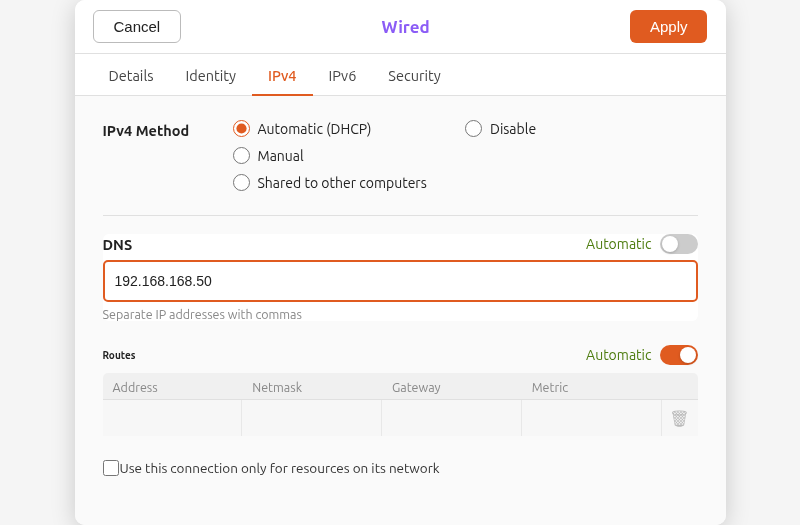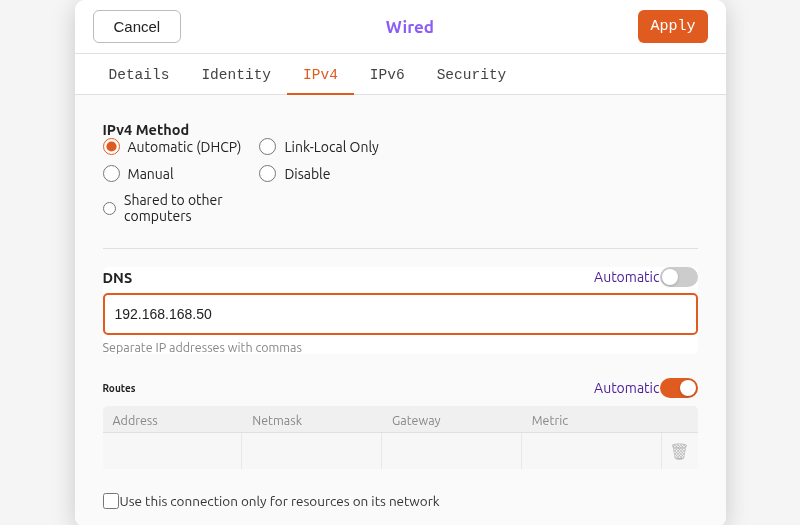--- a/index.html
+++ b/index.html
@@ -40,33 +40,31 @@
     }
     .title {
       font-size: 17px;
       font-weight: 600;
       color: #8b5cf6;
     }
     .apply-btn {
       background: #e05b20;
       border: none;
       border-radius: 6px;
-      padding: 8px 12px;
+      padding: 8px 20px;
       font-size: 15px;
       color: #fff;
       cursor: pointer;
       font-weight: 500;
-      font-family: Liberation Mono, monospace;
     }
     .tabs {
       display: flex;
       padding: 0 18px;
       border-bottom: 1px solid #e0e0e0;
       background: #fff;
-      font-family: Liberation Mono, monospace;
     }
     .tab {
       padding: 13px 16px 10px 16px;
       font-size: 14.5px;
       color: #444;
       cursor: pointer;
       border-bottom: 2.5px solid transparent;
       margin-bottom: -1px;
     }
     .tab.active {
@@ -74,21 +72,20 @@
       border-bottom: 2.5px solid #e05b20;
       font-weight: 500;
     }
     .content {
       padding: 24px 28px 18px 28px;
       flex: 1;
       background: #fafafa;
     }
     .section {
       margin-bottom: 24px;
-      flex-direction: column;
     }
     .method-row {
       display: flex;
       align-items: flex-start;
       gap: 0;
     }
     .method-label {
       font-size: 14.5px;
       font-weight: 600;
       color: #222;
@@ -141,23 +138,23 @@
       margin-bottom: 6px;
     }
     .dns-label {
       font-size: 14.5px;
       font-weight: 700;
       color: #222;
     }
     .auto-row {
       display: flex;
       align-items: center;
-      gap: 0;
+      gap: 8px;
       font-size: 14px;
-      color: #4c1d95;
+      color: #4d7c0f;
     }
     .toggle {
       width: 38px;
       height: 20px;
       border-radius: 10px;
       position: relative;
       cursor: pointer;
       transition: background 0.2s;
       display: inline-block;
     }
@@ -306,24 +303,20 @@
               <span>Manual</span>
             </label>
             <label class="radio-item">
               <input type="radio" class="radio-input" name="ipv4method" style="">
               <span>Shared to other computers</span>
             </label>
           </div>
           <div class="radio-col">
             <label class="radio-item">
               <input type="radio" class="radio-input" name="ipv4method" style="">
-              <span>Link-Local Only</span>
-            </label>
-            <label class="radio-item">
-              <input type="radio" class="radio-input" name="ipv4method" style="">
               <span>Disable</span>
             </label>
           </div>
         </div>
       </div>
     </div>
 
     <hr class="divider">
 
     <div class="dns-section section">

